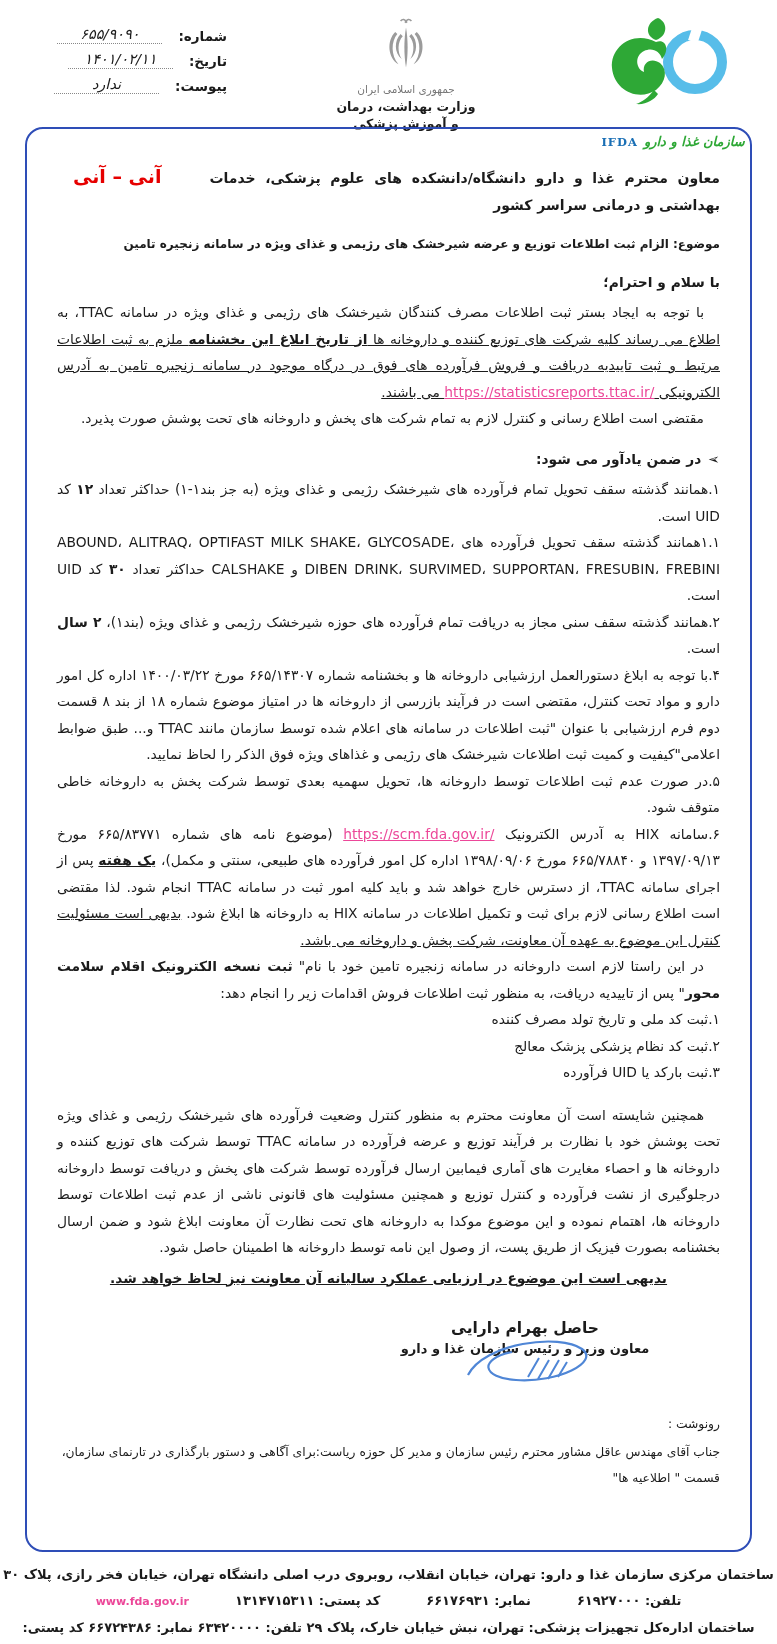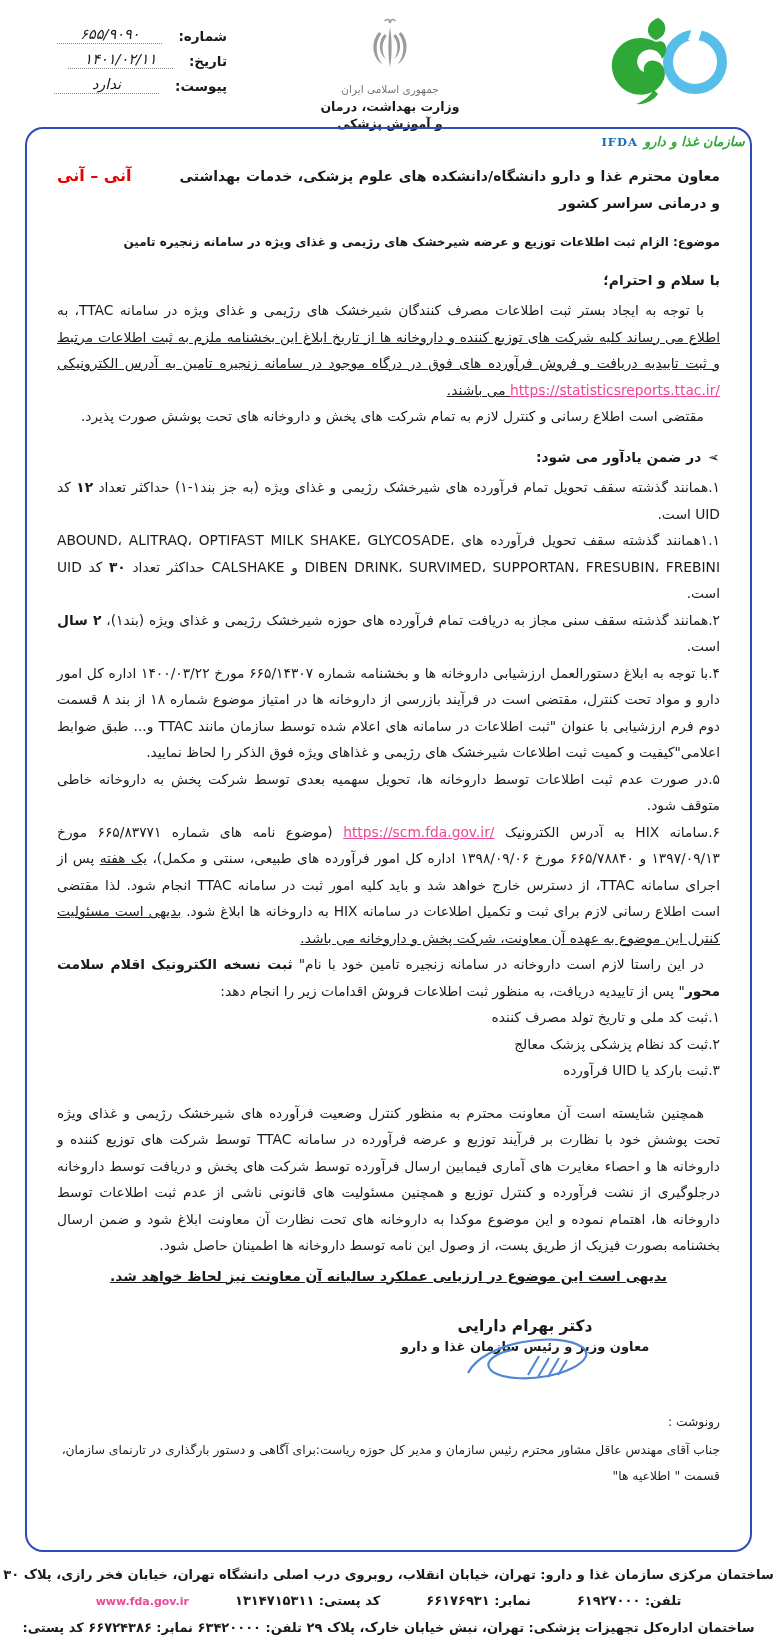--- a/index.html
+++ b/index.html
@@ -4,50 +4,50 @@
 <style>
   * { margin:0; padding:0; box-sizing:border-box; }
   html,body { background:#ffffff; }
   body {
     position:relative; width:777px; height:1644px;
     font-family:"DejaVu Sans", sans-serif;
     color:#1b1b1b; direction:rtl; overflow:hidden;
   }
   .b { font-weight:bold; }
   .u { text-decoration:underline; }
-  .bu { font-weight:normal; text-decoration:underline; }
+  .bu { font-weight:bold; text-decoration:underline; }
   .red { color:#e60000; font-weight:bold; }
   a.link { color:#ec4899; text-decoration:underline; direction:ltr; unicode-bidi:embed; }
 
   
   .meta { position:absolute; top:26px; left:22px; width:205px; direction:rtl; }
   .meta-row { display:flex; align-items:flex-end; justify-content:flex-start; margin-bottom:7px; }
   .meta-lbl { font-weight:bold; font-size:13.5px; white-space:nowrap; }
   .meta-val { font-size:14.5px; font-style:italic; border-bottom:1px dotted #888;
               min-width:105px; text-align:center; padding:0 4px 1px; margin-right:16px; }
-  .emblem { position:absolute; top:16px; left:300px; width:180px; text-align:center; }
+  .emblem { position:absolute; top:16px; left:316px; width:180px; text-align:center; }
   .emblem svg { display:block; margin:0 auto; }
   .emblem-country { font-size:10.5px; color:#777; margin-top:5px; }
   .emblem-ministry { font-size:12.5px; font-weight:bold; line-height:17px; margin-top:3px; }
   .ifda { position:absolute; top:10px; left:577px; width:192px; text-align:center; }
   .ifda svg { display:block; margin:0 auto; }
   .ifda-caption { display:flex; justify-content:center; align-items:baseline; gap:6px; margin-top:-6px; }
   .ifda-org { color:#2ea836; font-size:13px; font-weight:bold; font-style:italic;margin-top:30px; }
   .ifda-acronym { color:#1a6fb5; font-size:11.5px; font-weight:bold; font-family:"DejaVu Serif", serif; letter-spacing:1px; }
 
   
   .letter-box {
     position:absolute; top:127px; left:25px; width:727px; height:1425px;
     border:2px solid #2e4db7; border-radius:18px;
     padding:34px 30px 0 30px; font-size:13.8px; line-height:26.5px;
     text-align:justify; overflow:hidden;
   }
   .recipient-row { display:flex; align-items:baseline; margin-bottom:13px; }
   .recipient { font-weight:bold; font-size:14px; }
-  .priority { margin-right:48px; font-size:16px; white-space:nowrap; }
+  .priority { margin-right:48px; font-size:19px; white-space:nowrap;margin-left:16px; }
   .subject { font-weight:bold; font-size:12px; margin-bottom:11px; }
   .salutation { font-weight:bold; margin-bottom:4px; }
   .para-indent { text-indent:16px; }
   .reminder-head { font-weight:bold; margin:14px 0 4px; }
   .arrow-icon { display:inline-block; transform:scaleX(-1); font-size:14px; margin-left:7px; }
   .action-item { display:block; margin-left:148px; text-align:right; }
   .emphasis { text-align:center; font-weight:bold; text-decoration:underline; margin-top:4px; }
 
   
   .sig { position:relative; width:270px; margin:26px 60px 0 auto; text-align:center; }
@@ -164,21 +164,21 @@
     <span class="action-item">۱.ثبت کد ملی و تاریخ تولد مصرف کننده</span>
     <span class="action-item">۲.ثبت کد نظام پزشکی پزشک معالج</span>
     <span class="action-item">۳.ثبت بارکد یا UID فرآورده</span>
   </div>
 
   <p class="para-indent" style="margin-top:16px;">همچنین شایسته است آن معاونت محترم به منظور کنترل وضعیت فرآورده های شیرخشک رژیمی و غذای ویژه تحت پوشش خود با نظارت بر فرآیند توزیع و عرضه فرآورده در سامانه TTAC توسط شرکت های توزیع کننده و داروخانه ها و احصاء مغایرت های آماری فیمابین ارسال فرآورده توسط شرکت های پخش و دریافت توسط داروخانه درجلوگیری از نشت فرآورده و کنترل توزیع و همچنین مسئولیت های قانونی ناشی از عدم ثبت اطلاعات توسط داروخانه ها، اهتمام نموده و این موضوع موکدا به داروخانه های تحت نظارت آن معاونت ابلاغ شود و ضمن ارسال بخشنامه بصورت فیزیک از طریق پست، از وصول این نامه توسط داروخانه ها اطمینان حاصل شود.</p>
 
   <p class="emphasis">بدیهی است این موضوع در ارزیابی عملکرد سالیانه آن معاونت نیز لحاظ خواهد شد.</p>
 
   <div class="sig">
-    <div class="sig-name">دکتر بهرام دارایی</div>
+    <div class="sig-name">حاصل بهرام دارایی</div>
     <div class="sig-title">معاون وزیر و رئیس سازمان غذا و دارو</div>
     <span class="sig-scribble">
       <svg width="170" height="66" viewBox="0 0 170 66" fill="none">
         <path d="M18 44 C34 12 110 2 132 18 C150 31 108 52 66 49 C32 47 28 28 62 21" stroke="#4f86d6" stroke-width="2.2"></path>
         <path d="M78 46 l11 -19 M88 48 l11 -19 M98 48 l11 -19 M108 46 l9 -15" stroke="#4f86d6" stroke-width="2"></path>
       </svg>
     </span>
   </div>
 
   <div class="cc">

